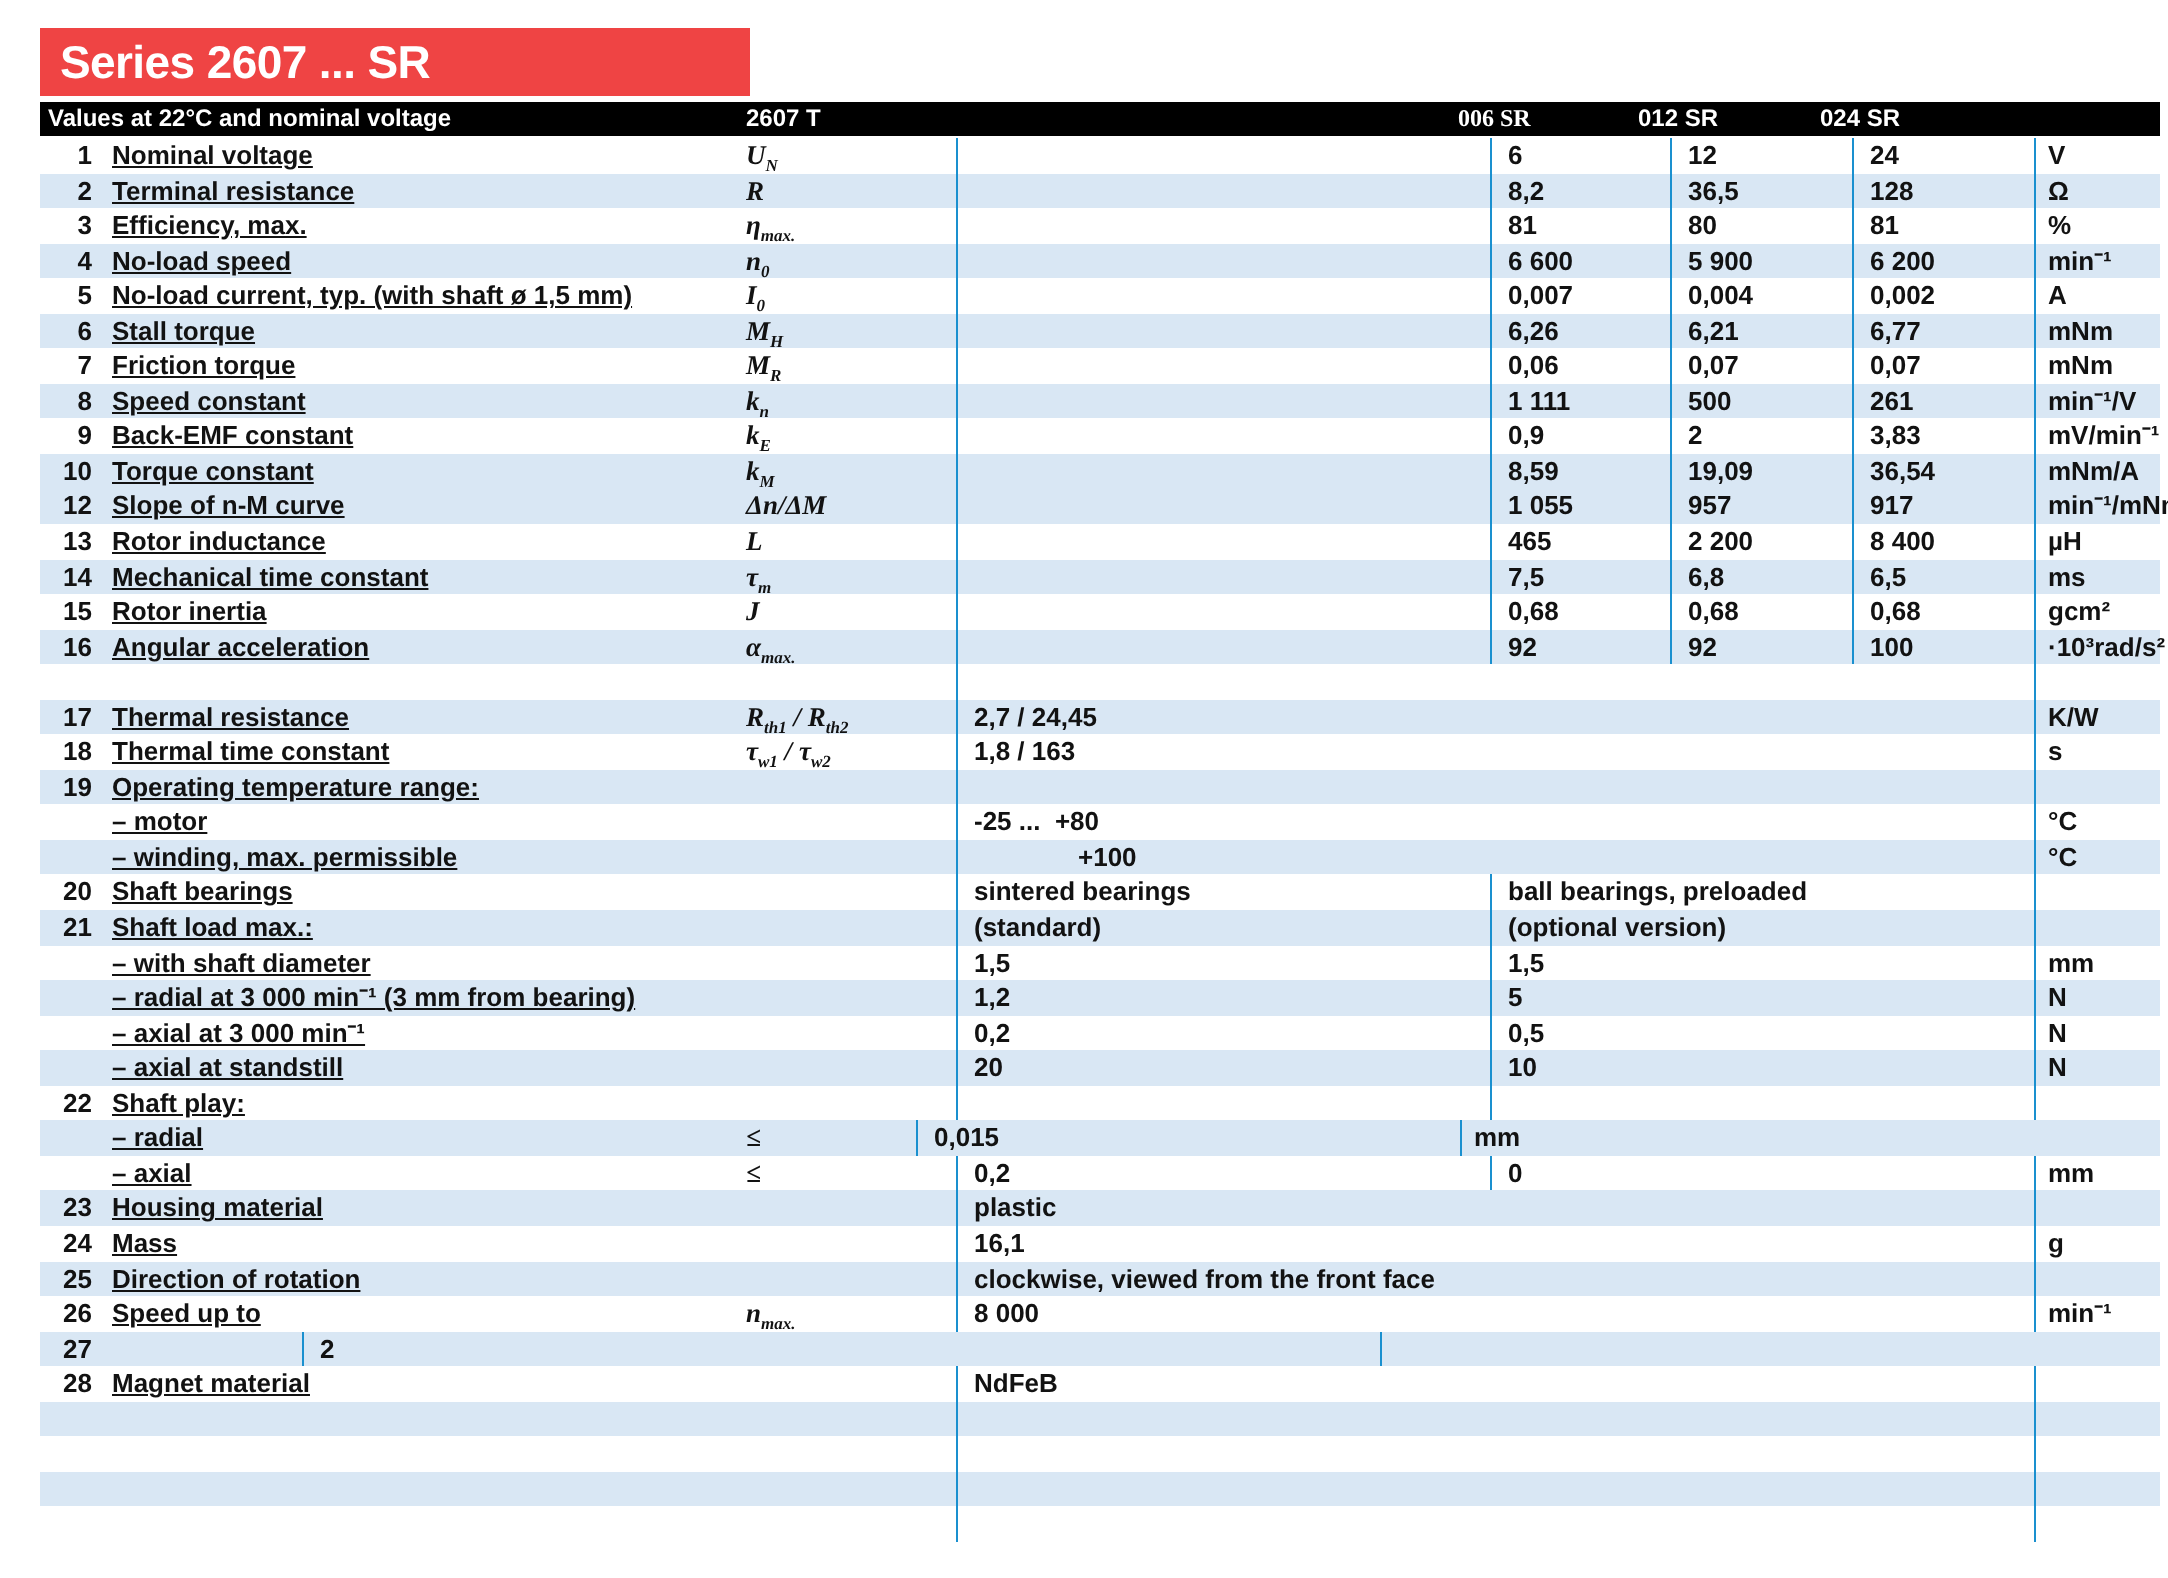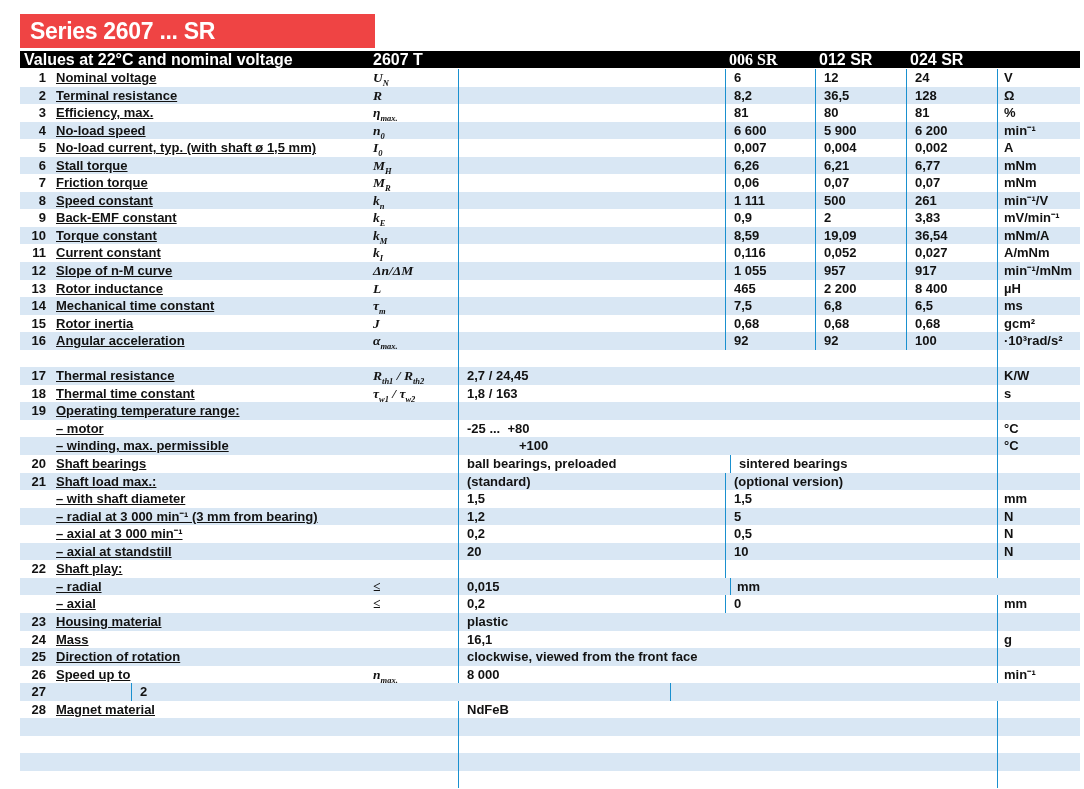--- a/index.html
+++ b/index.html
@@ -2,39 +2,39 @@
 <html><head>
 <meta charset="utf-8">
 <style>
   html,body{margin:0;padding:0;background:#fff;}
   .page{position:relative;width:1084px;height:789px;background:#ffffff;overflow:hidden;
         font-family:"Liberation Sans",sans-serif;color:#121212;}
   .title-bar{position:absolute;left:20px;top:14px;width:355px;height:34px;background:#ef4444;
         color:#ffffff;font-size:23px;font-weight:bold;line-height:34px;padding-left:10px;
         box-sizing:border-box;letter-spacing:-0.3px;}
   .head-bar{position:absolute;left:20px;top:51px;width:1060px;height:17px;background:#000000;
-        color:#ffffff;display:flex;font-size:16px;font-weight:bold;line-height:17px;}
+        color:#ffffff;display:flex;font-size:12px;font-weight:bold;line-height:17px;}
   .head-bar .hc{box-sizing:border-box;flex:0 0 auto;white-space:nowrap;overflow:visible;}
   .hcap{width:353px;padding-left:4px;}
   .hsym{width:85px;}
   .hv0{width:267px;}
   .hv1{width:90px;padding-left:4px;font-family:Liberation Serif, serif;}
   .hv2{width:91px;padding-left:4px;}
   .hv3{width:91px;padding-left:4px;}
   .hunit{width:83px;}
   .tbody{position:absolute;left:20px;top:69px;width:1060px;}
   .row{display:flex;height:17.56px;font-size:13px;font-weight:bold;line-height:17.6px;}
   .row.shade{background:#d9e7f4;}
   .c{box-sizing:border-box;flex:0 0 auto;white-space:nowrap;overflow:hidden;}
   .num{width:26px;text-align:right;}
   .label{width:327px;padding-left:10px;overflow:visible;text-decoration:underline;}
   .sym{width:85px;font-family:"Liberation Serif",serif;font-style:italic;font-size:13.5px;overflow:visible;}
   .sym sub{font-size:8.5px;line-height:0;}
   .v{border-left:1px solid #1a90cf;padding-left:8px;white-space:pre;}
-  .v0{width:267px;}
+  .v0{width:267px;margin-left:20px;}
   .v1{width:90px;}
   .v2{width:91px;}
   .v3{width:91px;}
   .v0.merge{width:539px;}
   .v1.wide{width:272px;}
   .v0.indent{padding-left:60px;}
   .unit{width:83px;border-left:1px solid #1a90cf;padding-left:6px;}
 </style>
 </head>
 <body>
@@ -149,30 +149,20 @@
       <div class="row shade">
       <span class="c num">10</span>
       <span class="c label">Torque constant</span>
       <span class="c sym"><span>k</span><sub>M</sub></span>
       <span class="c v v0"></span>
       <span class="c v v1">8,59</span>
       <span class="c v v2">19,09</span>
       <span class="c v v3">36,54</span>
       <span class="c unit">mNm/A</span>
     </div>
-      <div class="row">
-      <span class="c num">11</span>
-      <span class="c label">Current constant</span>
-      <span class="c sym"><span>k</span><sub>I</sub></span>
-      <span class="c v v0"></span>
-      <span class="c v v1">0,116</span>
-      <span class="c v v2">0,052</span>
-      <span class="c v v3">0,027</span>
-      <span class="c unit">A/mNm</span>
-    </div>
       <div class="row shade">
       <span class="c num">12</span>
       <span class="c label">Slope of n-M curve</span>
       <span class="c sym"><span>Δn/ΔM</span></span>
       <span class="c v v0"></span>
       <span class="c v v1">1 055</span>
       <span class="c v v2">957</span>
       <span class="c v v3">917</span>
       <span class="c unit">min⁻¹/mNm</span>
     </div>
@@ -261,22 +251,22 @@
       <span class="c label">– winding, max. permissible</span>
       <span class="c sym"></span>
       <span class="c v v0 merge indent">+100</span>
 
       <span class="c unit">°C</span>
     </div>
       <div class="row">
       <span class="c num">20</span>
       <span class="c label">Shaft bearings</span>
       <span class="c sym"></span>
+      <span class="c v v0">sintered bearings</span>
       <span class="c v v1 wide">ball bearings, preloaded</span>
-      <span class="c v v0">sintered bearings</span>
 
       <span class="c unit"></span>
     </div>
       <div class="row shade">
       <span class="c num">21</span>
       <span class="c label">Shaft load max.:</span>
       <span class="c sym"></span>
       <span class="c v v0">(standard)</span>
       <span class="c v v1 wide">(optional version)</span>
 

